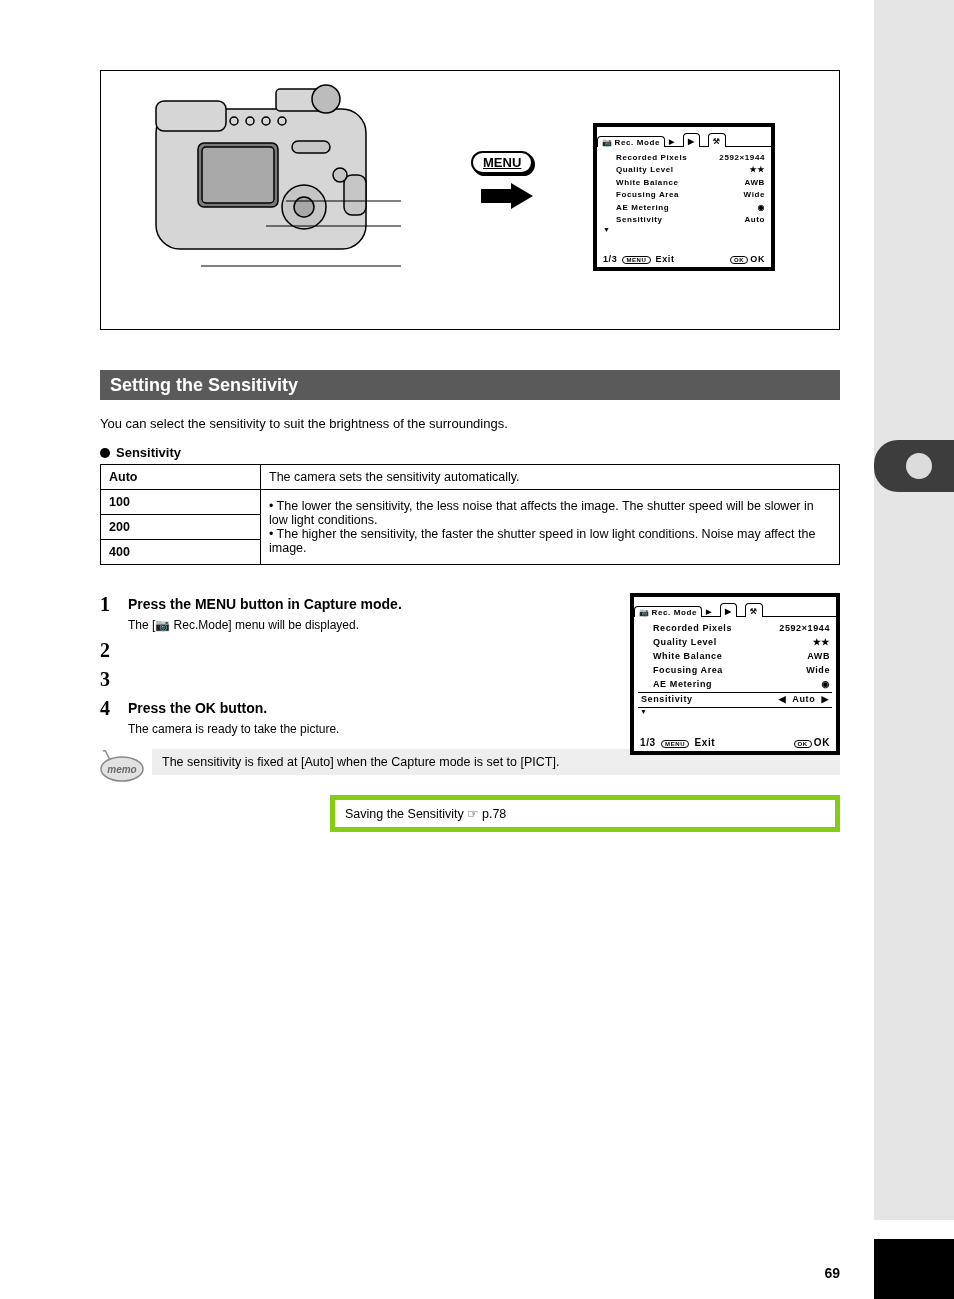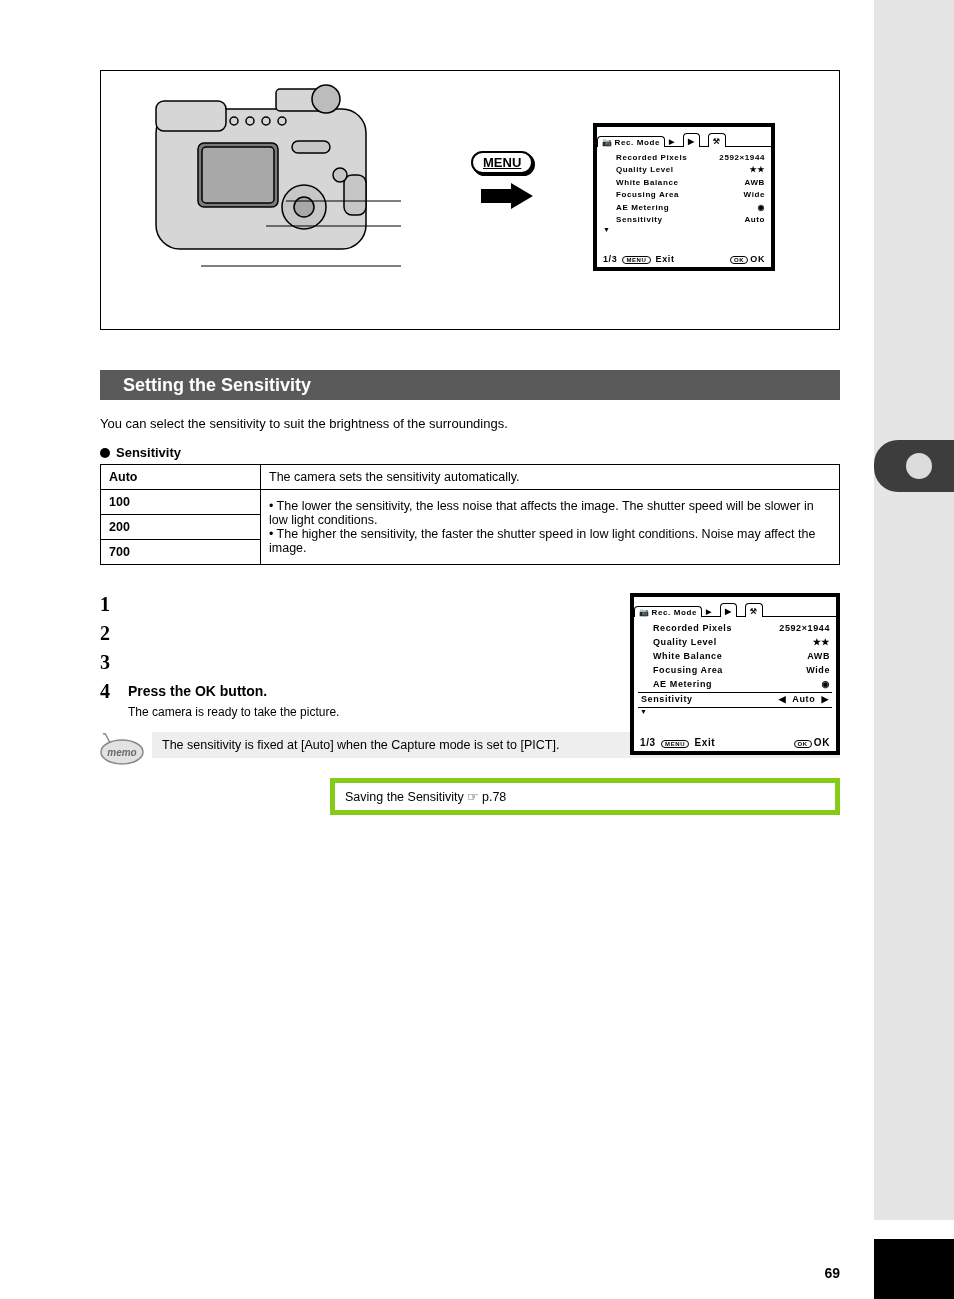--- a/index.html
+++ b/index.html
@@ -146,21 +146,21 @@
   }
   .section-bar {
     background: #5a5a5a;
     color: #fff;
     height: 30px;
     width: 740px;
     font-size: 18px;
     font-weight: bold;
     display: flex;
     align-items: center;
-    padding-left: 23px;
+    padding-left: 10px;
     margin-bottom: 16px;
   }
   .intro {
     width: 740px;
     font-size: 13px;
     margin-bottom: 14px;
   }
   .bullet-line {
     display: flex;
     align-items: center;
@@ -354,28 +354,32 @@
       <td>100</td>
       <td rowspan="3">
         <div>• The lower the sensitivity, the less noise that affects the image. The shutter speed will be slower in low light conditions.</div>
         <div>• The higher the sensitivity, the faster the shutter speed in low light conditions. Noise may affect the image.</div>
       </td>
     </tr>
     <tr>
           <td>200</td>
         </tr>
     <tr>
-          <td>700</td>
+          <td>400</td>
         </tr>
   </tbody>
     </table>
 
   <div class="steps">
     <div class="step">
       <div class="num">1</div>
+      <div class="txt">
+        <div>Press the MENU button in Capture mode.</div>
+        <div class="sub">The [📷 Rec.Mode] menu will be displayed.</div>
+      </div>
     </div>
     <div class="step">
       <div class="num">2</div>
     </div>
     <div class="step">
       <div class="num">3</div>
     </div>
     <div class="step">
       <div class="num">4</div>
       <div class="txt">

